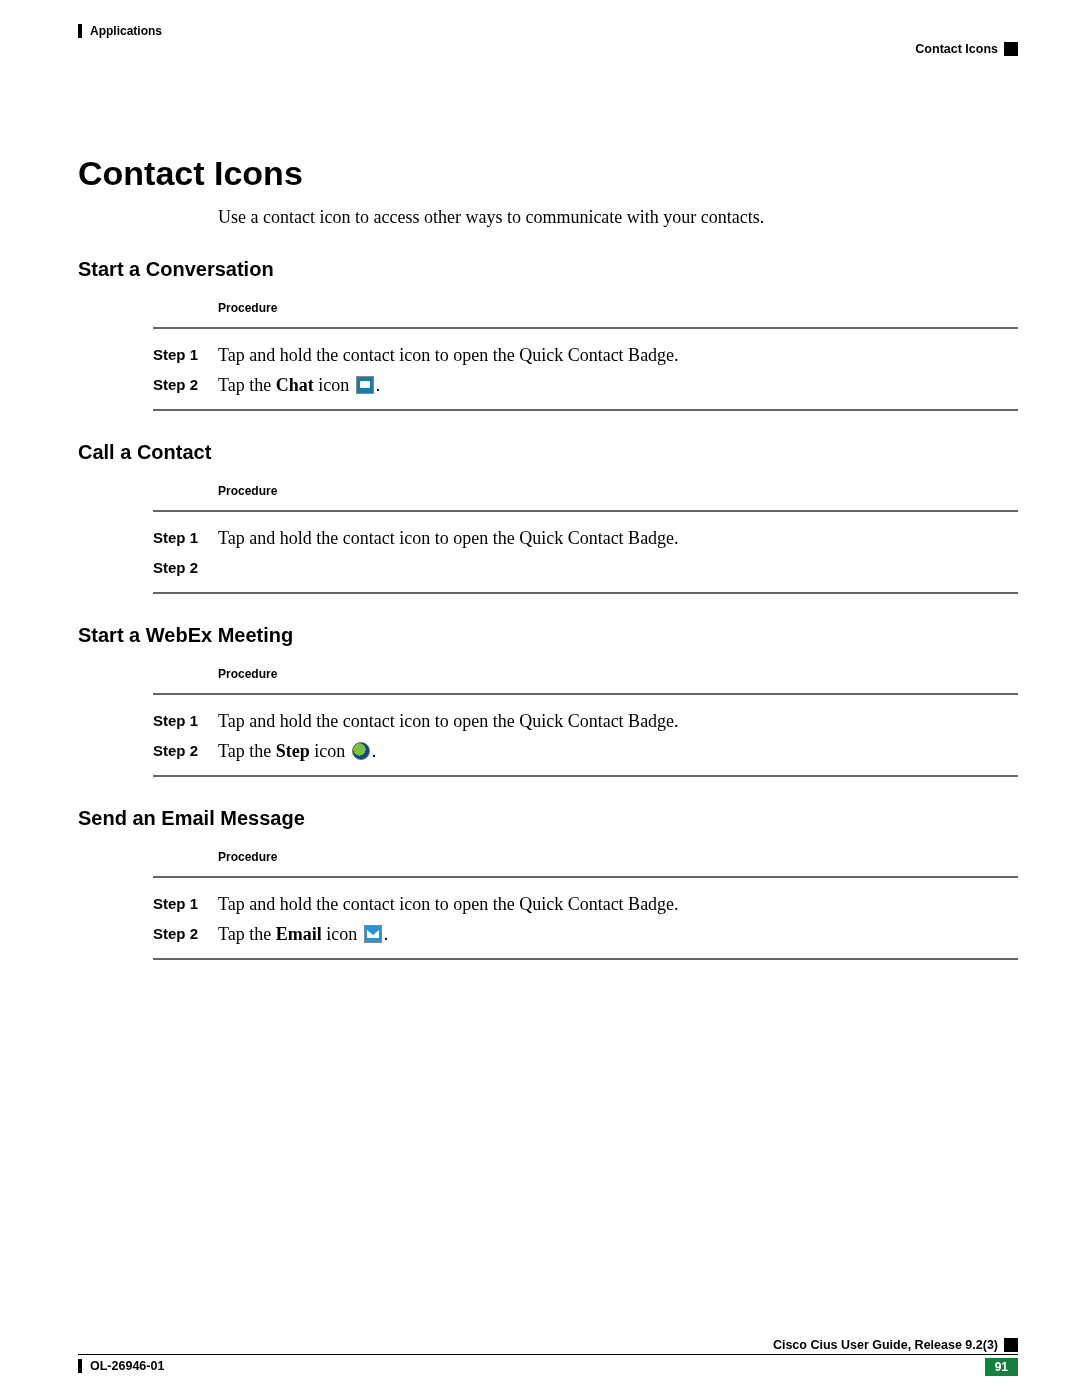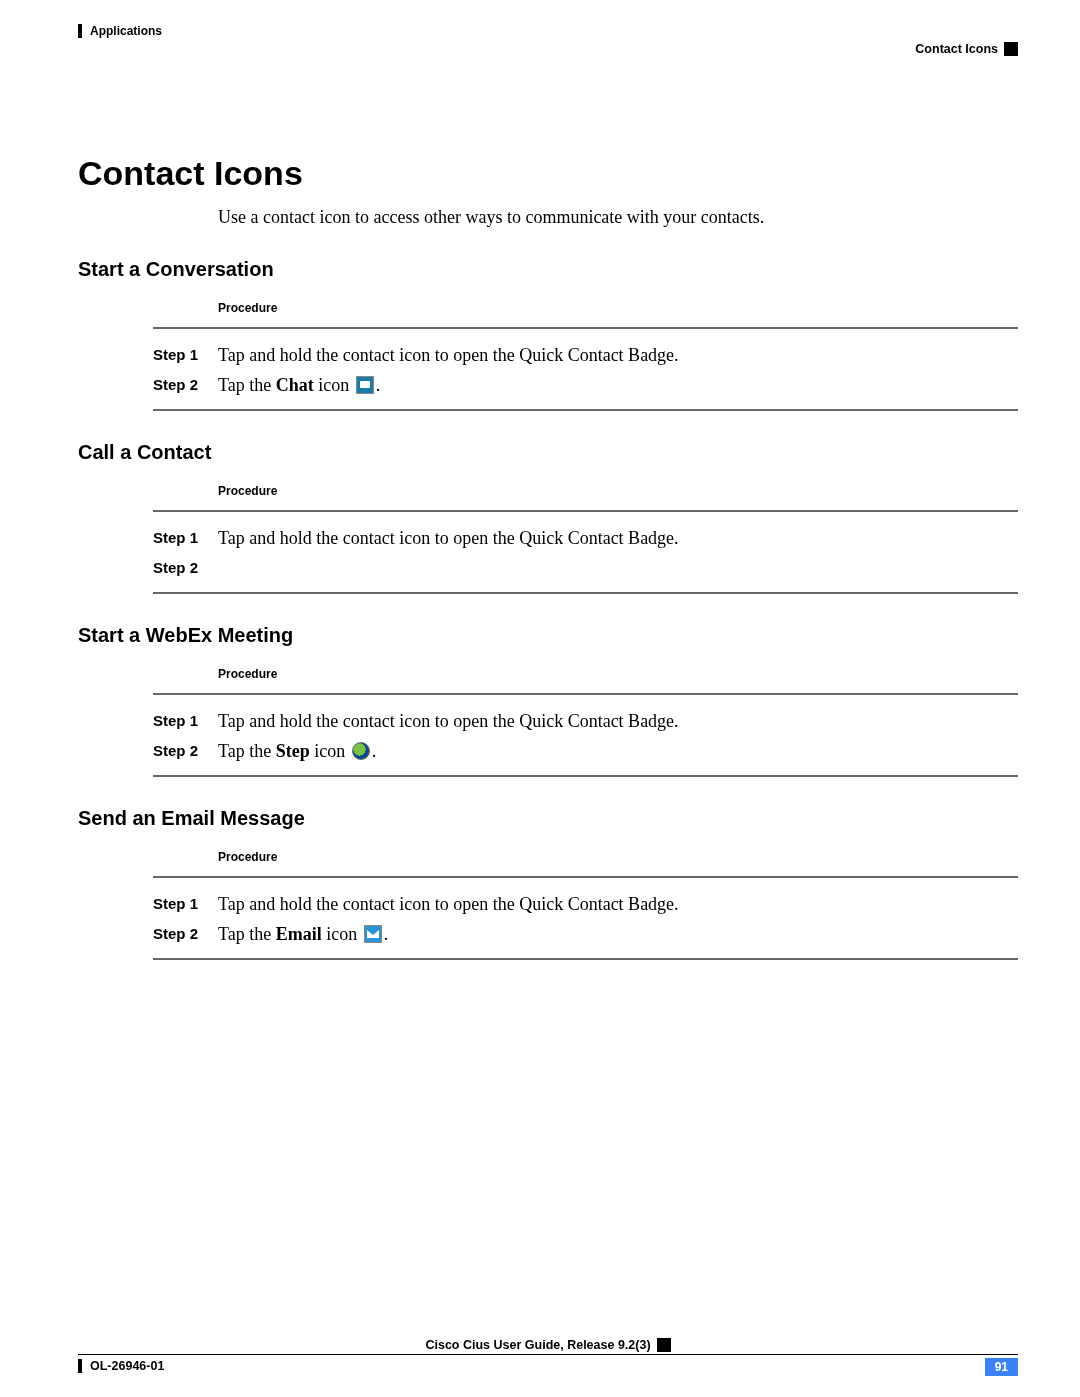--- a/index.html
+++ b/index.html
@@ -169,21 +169,21 @@
     border-top: 5px solid #2893d6;
     z-index: 2;
   }
   .footer {
     position: absolute;
     left: 78px;
     right: 62px;
     bottom: 22px;
   }
   .footer-top {
-    text-align: center;
+    text-align: right;
     font-family: Arial, Helvetica, sans-serif;
     font-weight: bold;
     font-size: 12.5px;
     padding-bottom: 2px;
     border-bottom: 1px solid #000;
   }
   .footer-top-box {
     display: inline-block;
     width: 14px;
     height: 14px;
@@ -212,21 +212,21 @@
     vertical-align: -3px;
     margin-right: 8px;
   }
   .footer-right {
     position: absolute;
     right: 0;
     top: 2px;
   }
   .page-box {
     display: inline-block;
-    background: #3b82f6;
+    background: #15803d;
     color: #fff;
     font-family: Arial, Helvetica, sans-serif;
     font-weight: bold;
     font-size: 12px;
     padding: 2px 10px;
   }
 </style>
 </head>
 <body>
 

